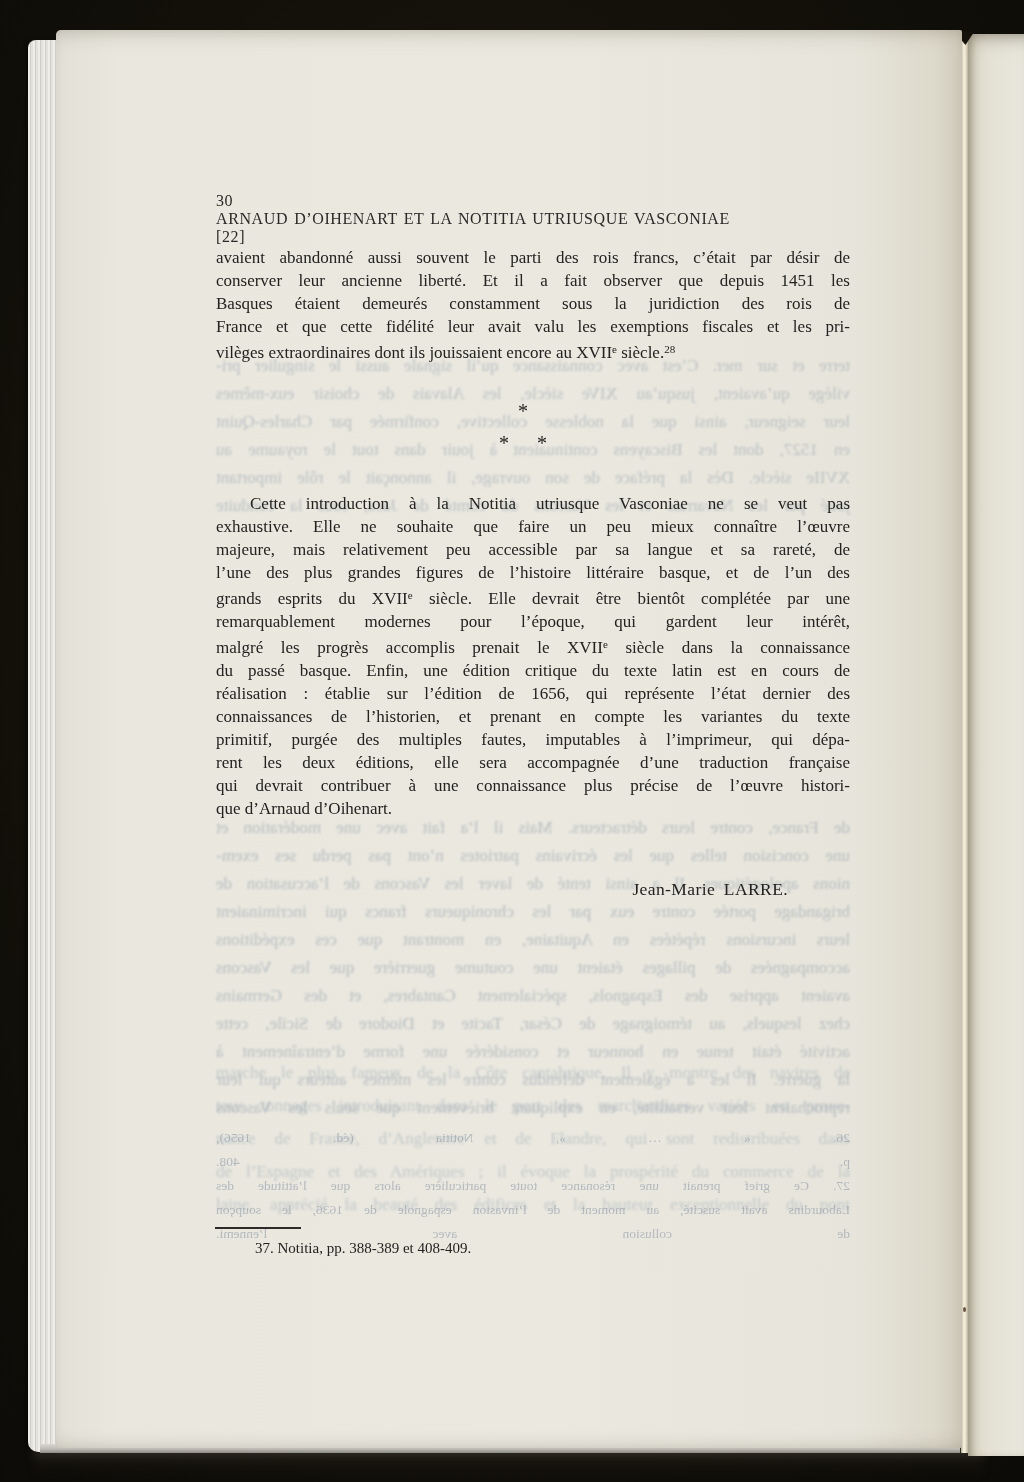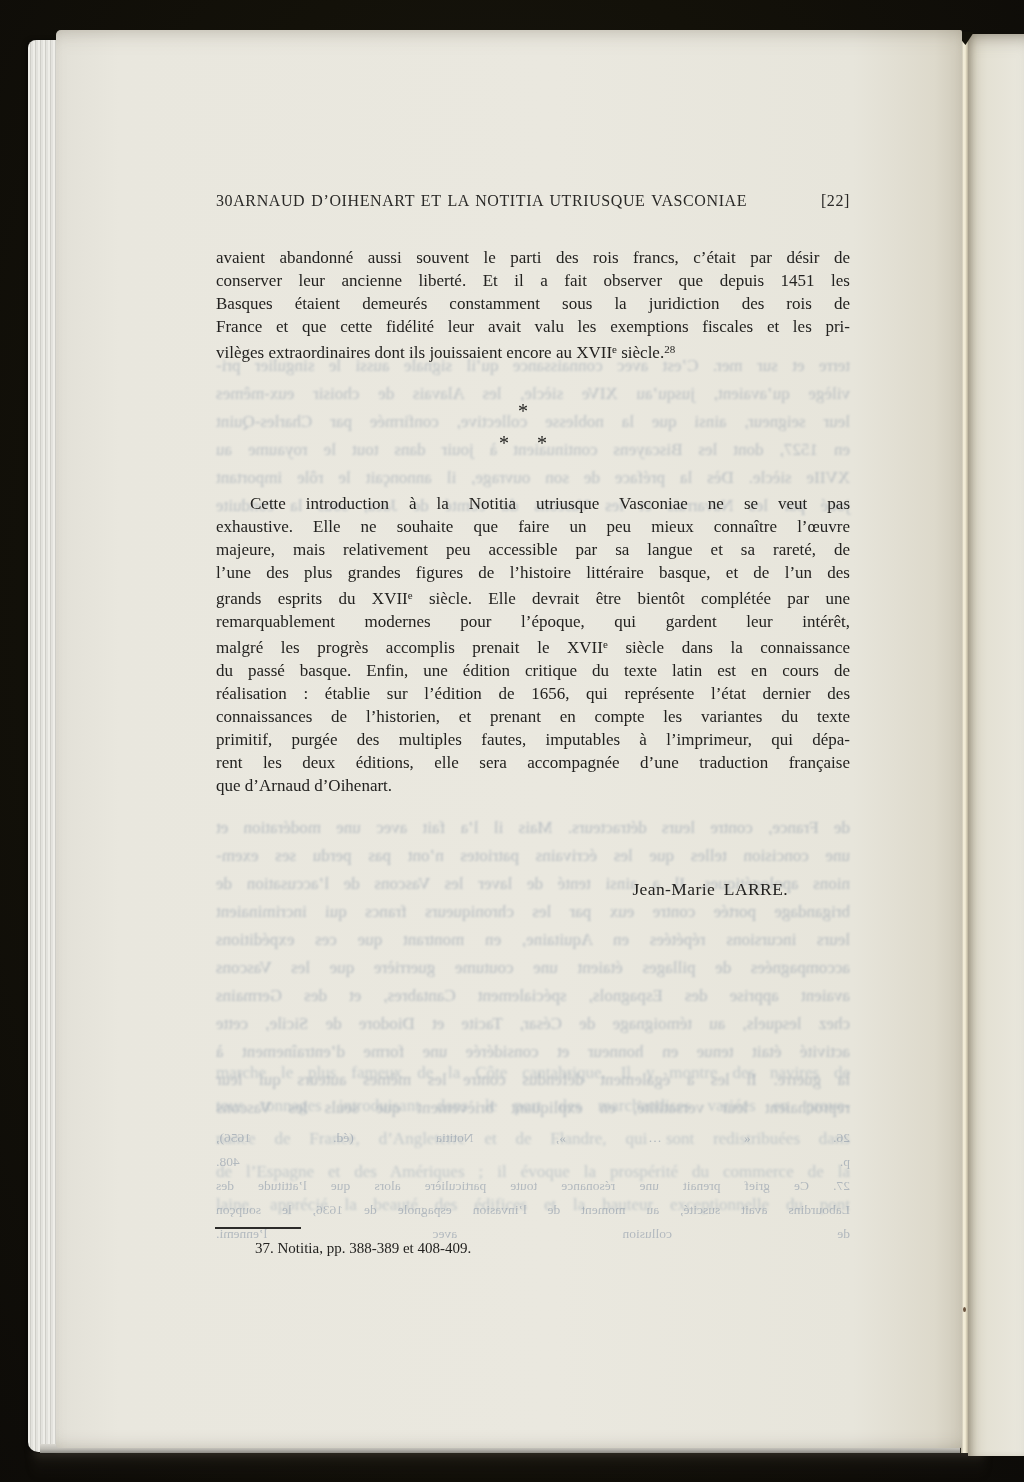--- a/index.html
+++ b/index.html
@@ -53,21 +53,21 @@
   }
   .facing-page {
     position: absolute; left: 968px; top: 34px; width: 56px; height: 1422px;
     background: linear-gradient(90deg, #d6d1c0 0%, #e4e1d4 35%, #e9e7dd 100%);
     box-shadow: inset 7px 0 9px -4px rgba(95,85,65,0.5), inset 0 16px 18px -14px rgba(100,92,75,0.6);
   }
   .speck { position: absolute; left: 963px; top: 1307px; width: 3px; height: 5px;
     background: #6b5540; border-radius: 50%; }
 
   
-  .print { position: absolute; z-index: 3; left: 160px; width: 634px; color: #232220; }
+  .print { position: absolute; z-index: 3; left: 160px; width: 634px; color: #232220; flex-direction: column; }
 
   .hdr {
     top: 162px; height: 22px; display: flex; align-items: baseline;
     font-size: 16px; letter-spacing: 0.6px; word-spacing: 1.5px; color: #2a2927;
   }
   .hdr .t { flex: 1; text-align: left; }
 
   .para { font-size: 17px; line-height: 23px; }
   .p1 { top: 216px; }
   .p2 { top: 462px; }
@@ -180,20 +180,21 @@
       <div class="tl">majeure, mais relativement peu accessible par sa langue et sa rareté, de</div>
       <div class="tl">l’une des plus grandes figures de l’histoire littéraire basque, et de l’un des</div>
       <div class="tl"><span>grands esprits du XVII</span><span class="sup">e</span><span> siècle. Elle devrait être bientôt complétée par une</span></div>
       <div class="tl">remarquablement modernes pour l’époque, qui gardent leur intérêt,</div>
       <div class="tl"><span>malgré les progrès accomplis prenait le XVII</span><span class="sup">e</span><span> siècle dans la connaissance</span></div>
       <div class="tl">du passé basque. Enfin, une édition critique du texte latin est en cours de</div>
       <div class="tl">réalisation : établie sur l’édition de 1656, qui représente l’état dernier des</div>
       <div class="tl">connaissances de l’historien, et prenant en compte les variantes du texte</div>
       <div class="tl">primitif, purgée des multiples fautes, imputables à l’imprimeur, qui dépa-</div>
       <div class="tl">rent les deux éditions, elle sera accompagnée d’une traduction française</div>
+      <div class="tl">qui devrait contribuer à une connaissance plus précise de l’œuvre histori-</div>
       <div class="tl nojust">que d’Arnaud d’Oihenart.</div>
     </div>
 
     <div class="print signature">Jean-Marie LARRE.</div>
 
     <div class="fn-rule"></div>
 
     <div class="print footnote"><span>37. </span><span class="it">Notitia</span><span>, pp. 388-389 et 408-409.</span></div>
 
   </div>

